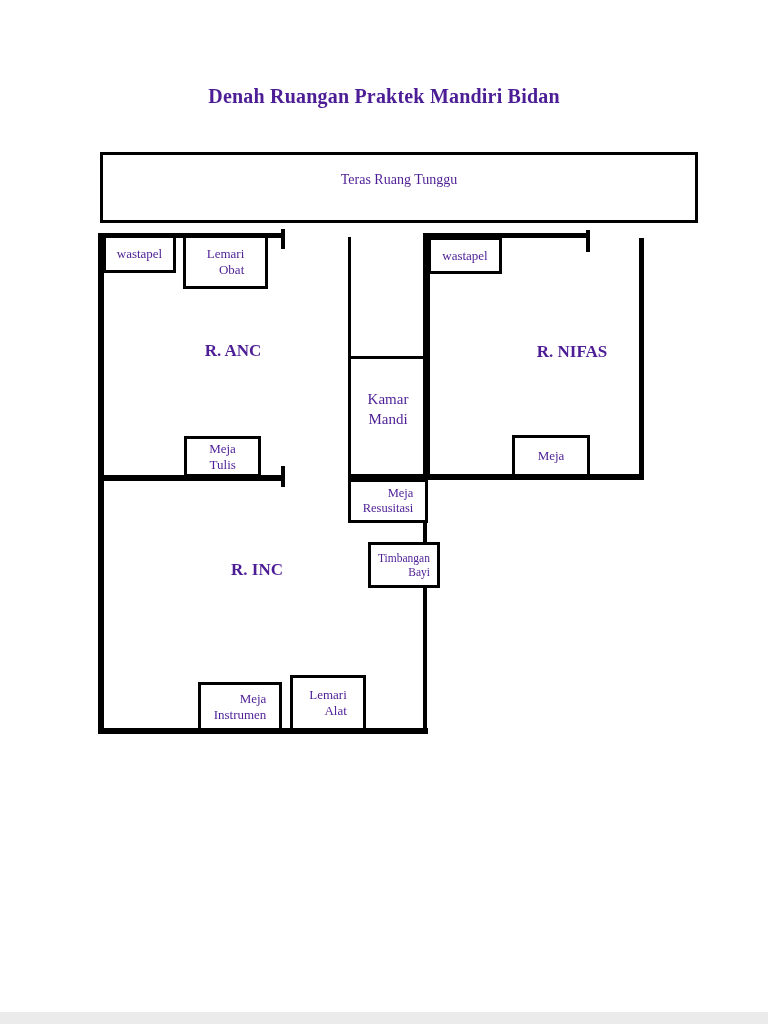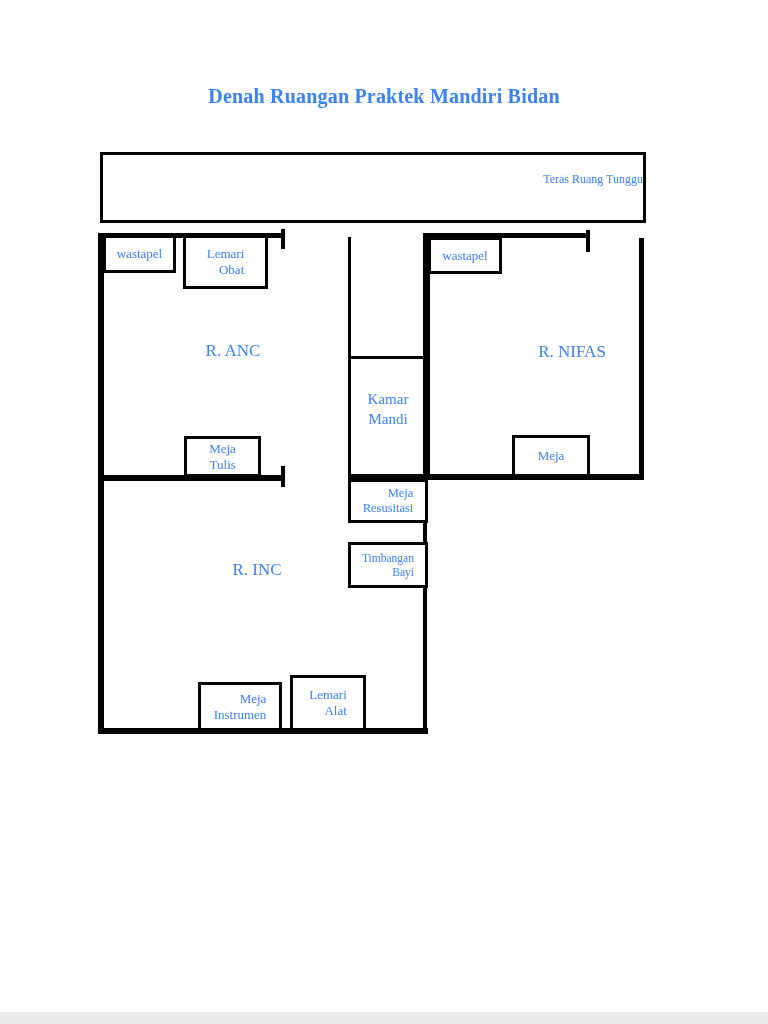--- a/index.html
+++ b/index.html
@@ -1,40 +1,40 @@
 <!DOCTYPE html>
 <html><head>
 <meta charset="utf-8">
 <style>
   html,body{margin:0;padding:0;background:#fff;}
   .page{
     position:relative;width:768px;height:1024px;background:#ffffff;
-    font-family:"Liberation Serif","DejaVu Serif",serif;color:#3b82f6;
+    font-family:"Liberation Serif","DejaVu Serif",serif;color:#4c1d95;
     overflow:hidden;
   }
   .title{
     position:absolute;top:85px;left:0;width:768px;margin:0;
     text-align:center;font-size:20px;font-weight:bold;letter-spacing:.2px;
   }
   .teras{
-    position:absolute;left:100px;top:152px;width:546px;height:71px;
+    position:absolute;left:100px;top:152px;width:598px;height:71px;
     border:3px solid #000;box-sizing:border-box;background:#fff;
-    text-align:right;padding-top:17px;font-size:12px;
+    text-align:center;padding-top:17px;font-size:14px;
   }
   .wall,.jamb{position:absolute;background:#000;z-index:1;}
   .fbox{
     position:absolute;background:#fff;border:3px solid #000;box-sizing:border-box;
     display:flex;align-items:center;justify-content:center;text-align:right;
     font-size:13px;line-height:1.22;white-space:pre-line;z-index:2;
   }
   .fbox.small{font-size:11.5px;}
   .fbox.mid{font-size:12.5px;}
   .room-label{
     position:absolute;transform:translate(-50%,-50%);z-index:3;
-    font-weight:normal;font-size:17px;text-align:center;white-space:pre-line;
+    font-weight:bold;font-size:17px;text-align:center;white-space:pre-line;
   }
   .area-label{
     position:absolute;transform:translate(-50%,-50%);z-index:3;
     font-size:15px;text-align:center;white-space:pre-line;line-height:1.3;
   }
   .page-edge{position:absolute;left:0;bottom:0;width:768px;height:12px;background:#ebebeb;}
 </style>
 </head>
 <body>
 
@@ -71,21 +71,21 @@
 
   <div class="area-label" style="left:388px;top:409px;">Kamar
 Mandi</div>
 
   <div class="fbox" style="left:428px;top:237px;width:74px;height:37px;">wastapel</div>
   <div class="fbox" style="left:512px;top:435px;width:78px;height:42px;">Meja</div>
   <div class="room-label" style="left:572px;top:352px;">R. NIFAS</div>
 
   <div class="fbox mid" style="left:348px;top:479px;width:80px;height:44px;">Meja
 Resusitasi</div>
-  <div class="fbox small" style="left:348px;top:542px;width:80px;height:46px;">Timbangan
+  <div class="fbox small" style="left:368px;top:542px;width:72px;height:46px;">Timbangan
 Bayi</div>
   <div class="fbox" style="left:198px;top:682px;width:84px;height:49px;">Meja
 Instrumen</div>
   <div class="fbox" style="left:290px;top:675px;width:76px;height:56px;">Lemari
 Alat</div>
   <div class="room-label" style="left:257px;top:552px;margin-top:18px;">R. INC</div>
 
   <div class="page-edge"></div>
 </div>
 

